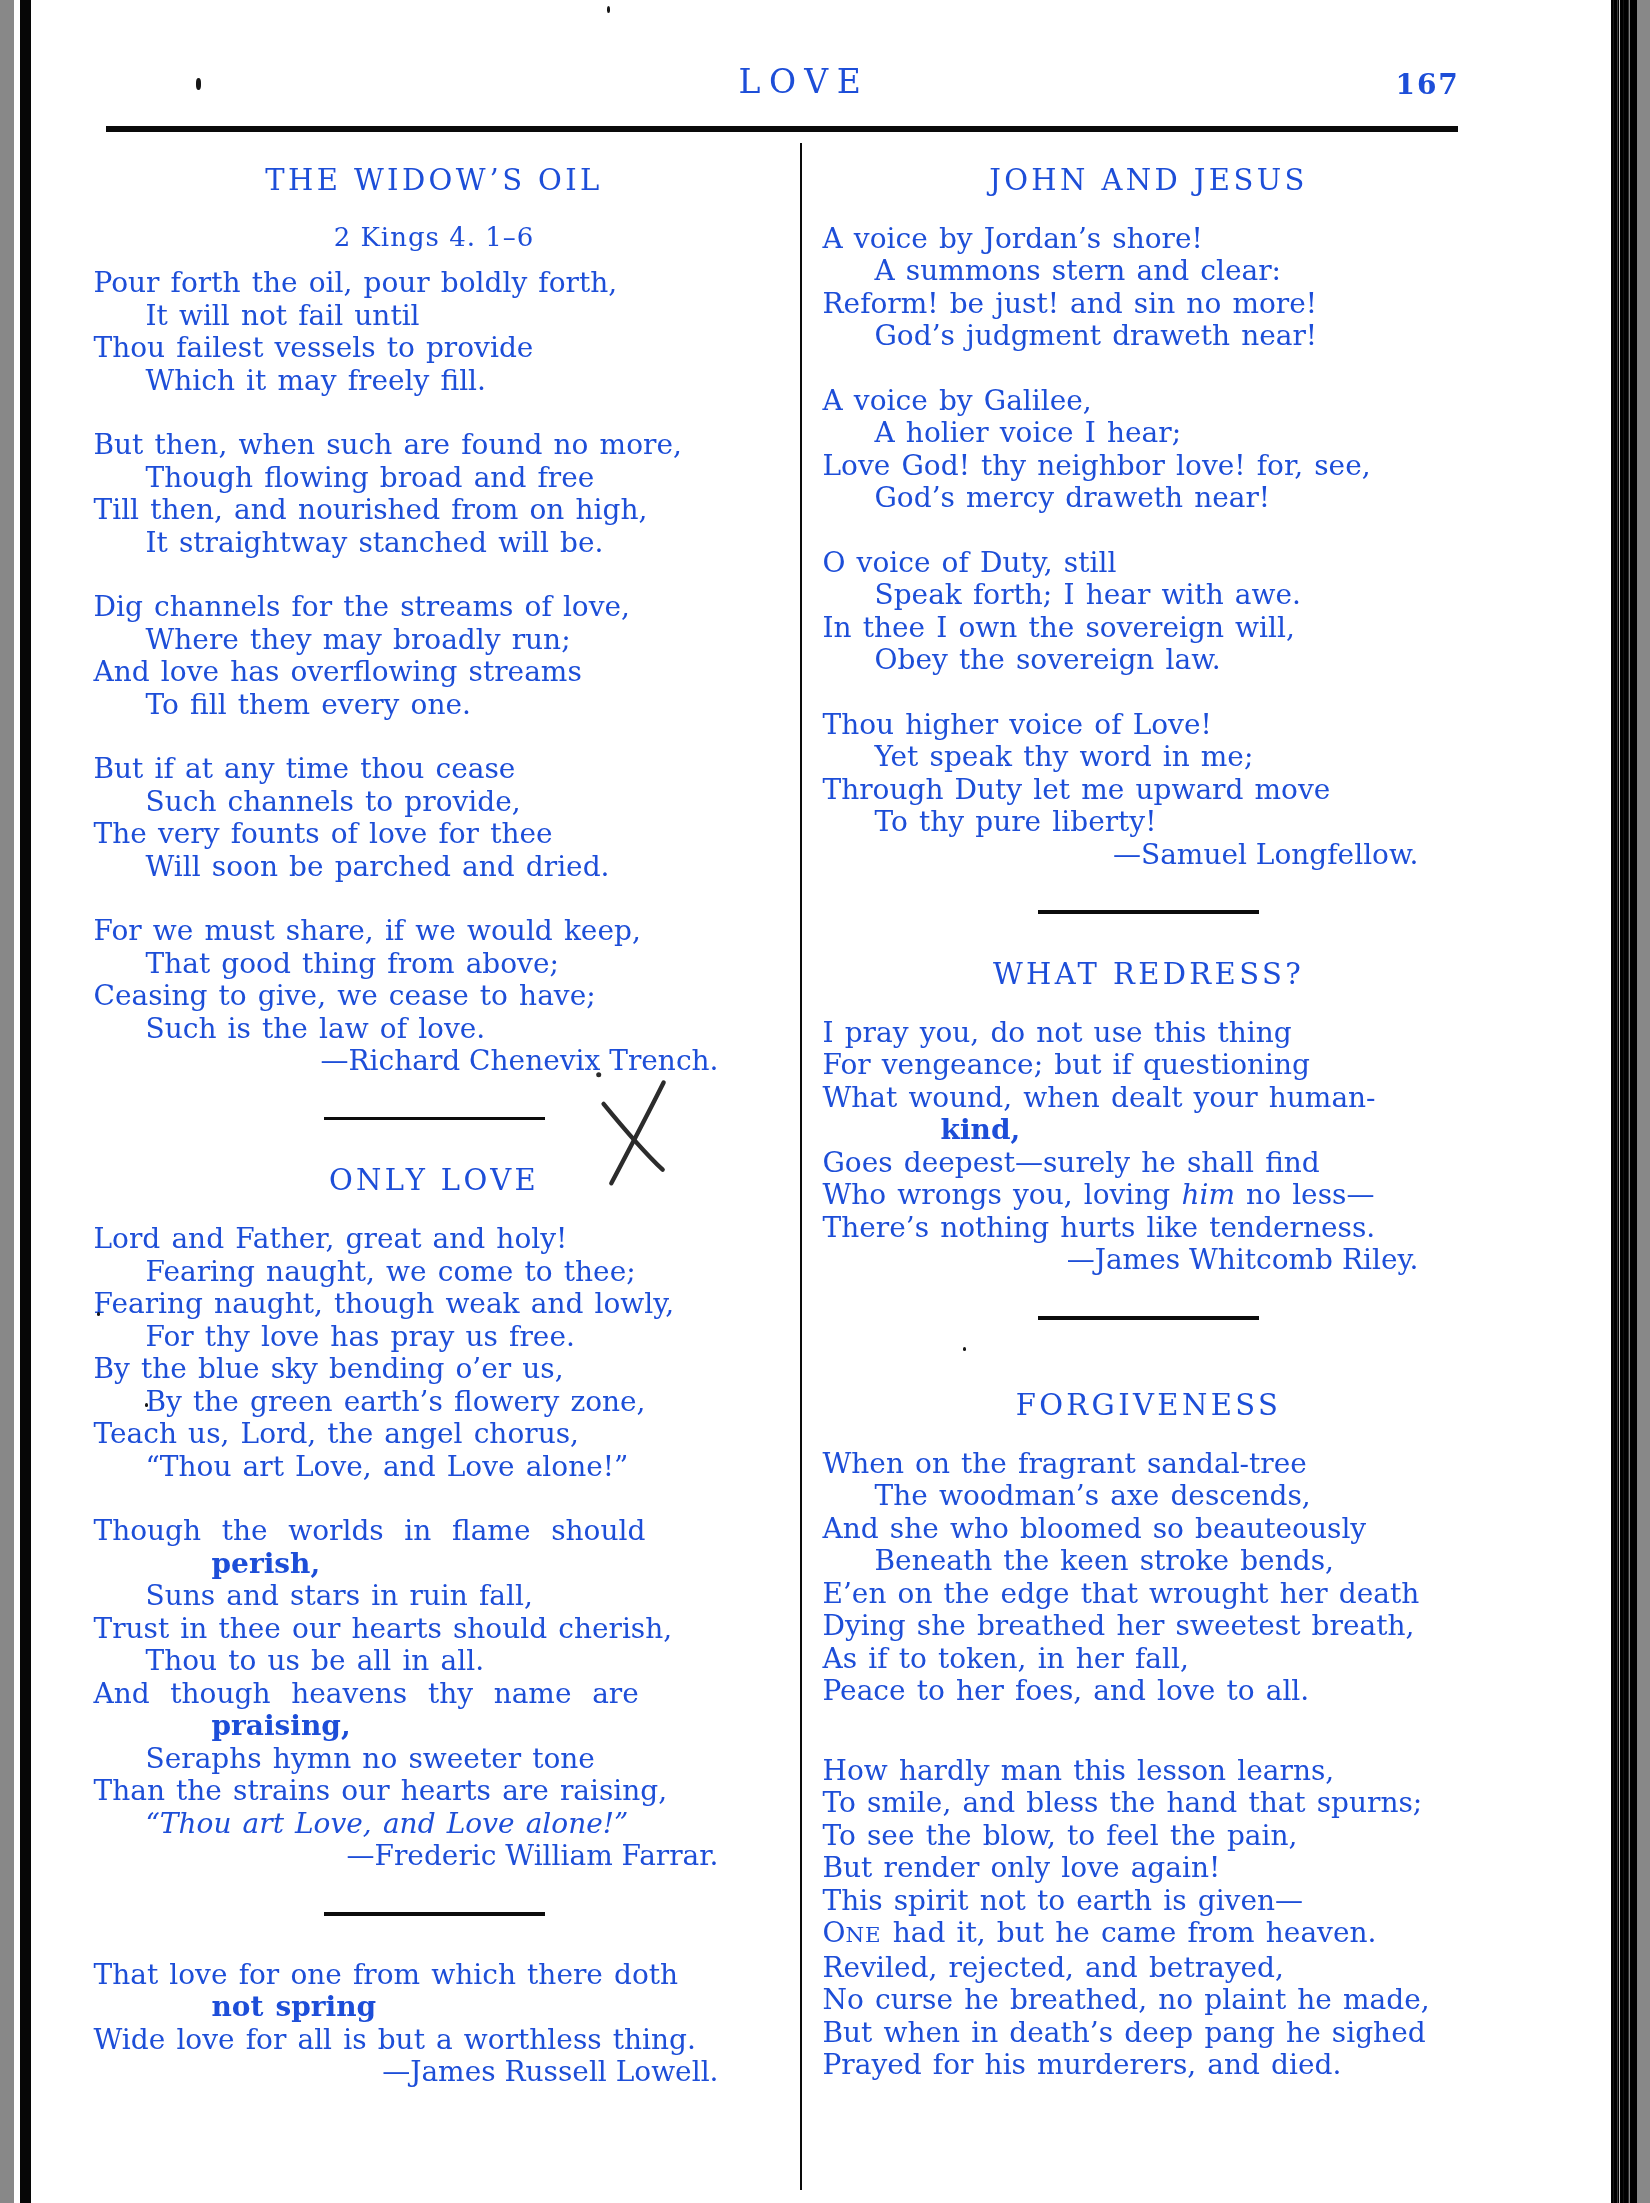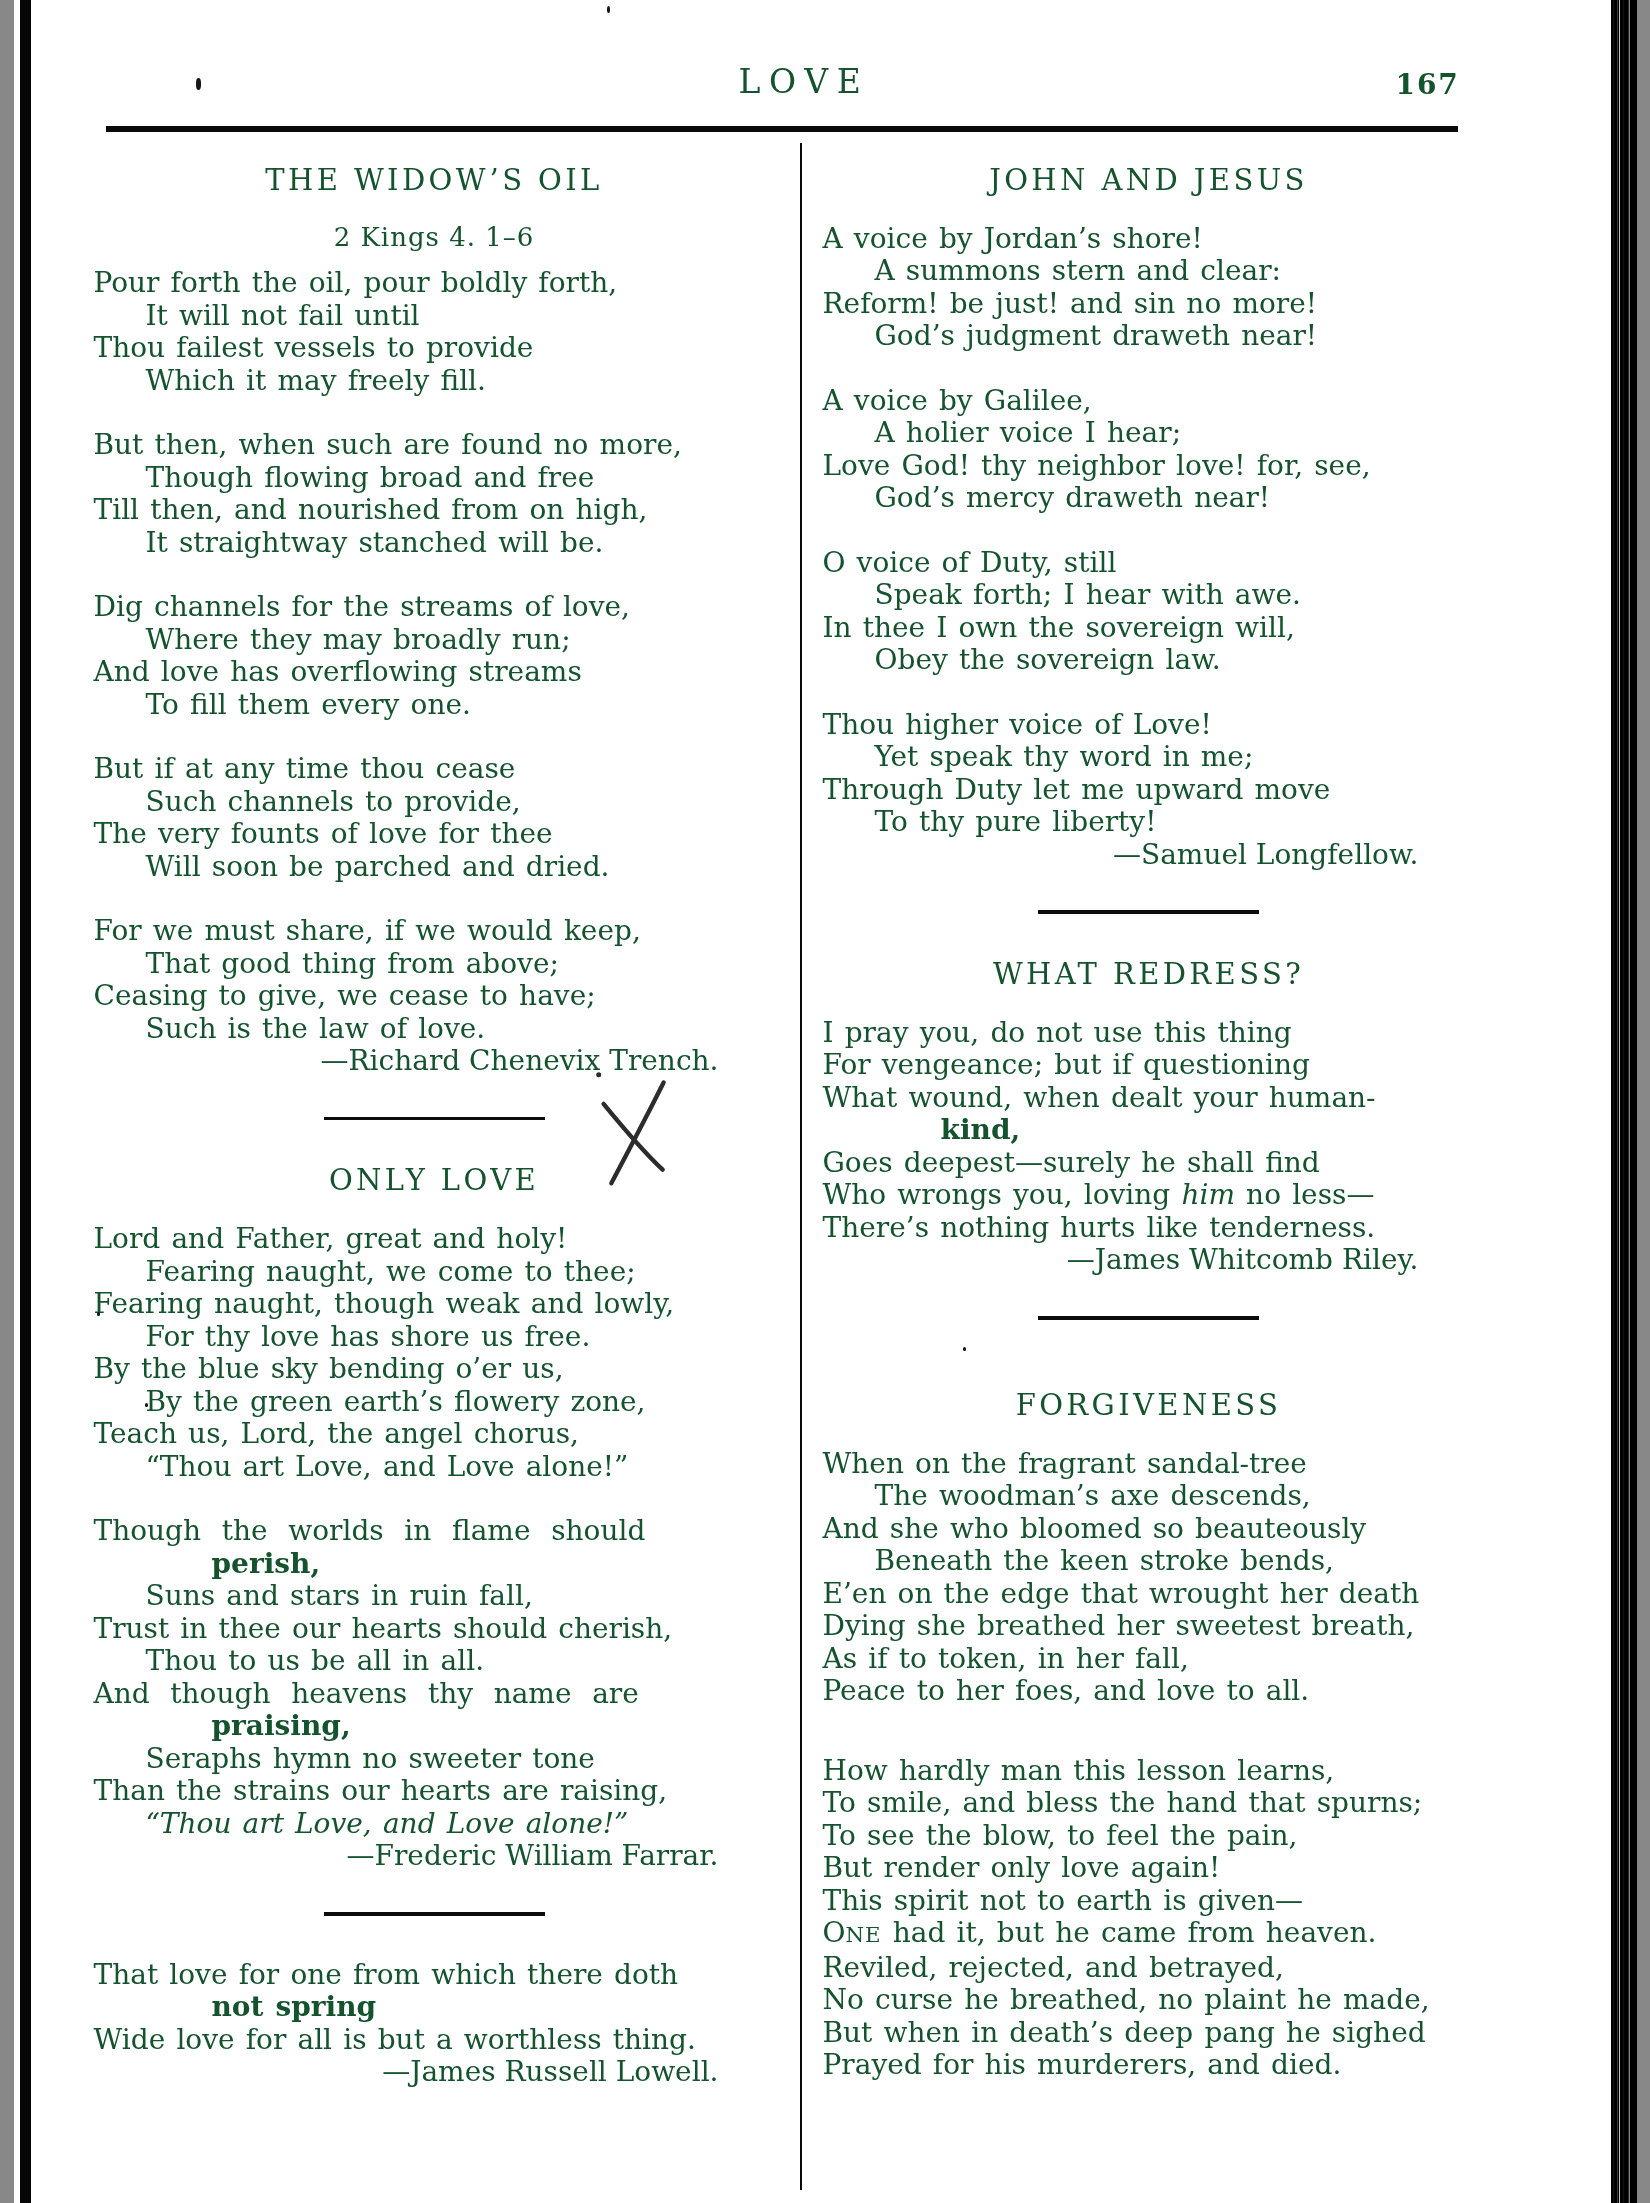--- a/index.html
+++ b/index.html
@@ -1,18 +1,18 @@
 <!DOCTYPE html>
 <html><head>
 <meta charset="utf-8">
 <style>
   html,body { margin:0; padding:0; background:#888; }
   .page {
     position:relative; width:1623px; height:2204px; background:#ffffff;
-    font-family:"DejaVu Serif","Liberation Serif",serif; color:#14532d;
+    font-family:"DejaVu Serif","Liberation Serif",serif; color:#1d4ed8;
     overflow:hidden; margin:0 auto;
   }
   
   .edge-bar-left { position:absolute; left:6.8px; top:0; width:10.7px; height:100%; background:#060606; }
   .edge-band-right {
     position:absolute; right:0; top:0; width:26px; height:100%;
     background:
       linear-gradient(90deg, rgba(255,255,255,0) 0 7.8px, rgba(255,255,255,.75) 7.8px 8.7px, rgba(255,255,255,0) 8.7px 18.4px, rgba(255,255,255,.5) 18.4px 19.4px, rgba(255,255,255,0) 19.4px 26px),
       repeating-linear-gradient(90deg, #000 0 1.9px, #161616 1.9px 2.9px, #000 2.9px 5.8px, #3a3a3a 5.8px 6.8px, #000 6.8px 11.6px, #101010 11.6px 12.6px, #000 12.6px 17.5px, #2d2d2d 17.5px 18.4px, #000 18.4px 26px);
   }
@@ -99,21 +99,21 @@
         </div>
         <div class="attribution">—Richard Chenevix Trench.</div>
       </section>
       <div class="section-divider"></div>
       <section class="poem-section">
         <div class="poem-title">ONLY LOVE</div>
         <div class="stanza">
           <div class="line i0"><span>Lord and Father, great and holy!</span></div>
           <div class="line i1"><span>Fearing naught, we come to thee;</span></div>
           <div class="line i0"><span>Fearing naught, though weak and lowly,</span></div>
-          <div class="line i1"><span>For thy love has shore us free.</span></div>
+          <div class="line i1"><span>For thy love has pray us free.</span></div>
           <div class="line i0"><span>By the blue sky bending o’er us,</span></div>
           <div class="line i1"><span>By the green earth’s flowery zone,</span></div>
           <div class="line i0"><span>Teach us, Lord, the angel chorus,</span></div>
           <div class="line i1"><span>“Thou art Love, and Love alone!”</span></div>
         </div>
         <div class="stanza">
           <div class="line i0"><span class="sp">Though the worlds in flame should</span></div>
           <div class="line i2"><span>perish,</span></div>
           <div class="line i1"><span>Suns and stars in ruin fall,</span></div>
           <div class="line i0"><span>Trust in thee our hearts should cherish,</span></div>

